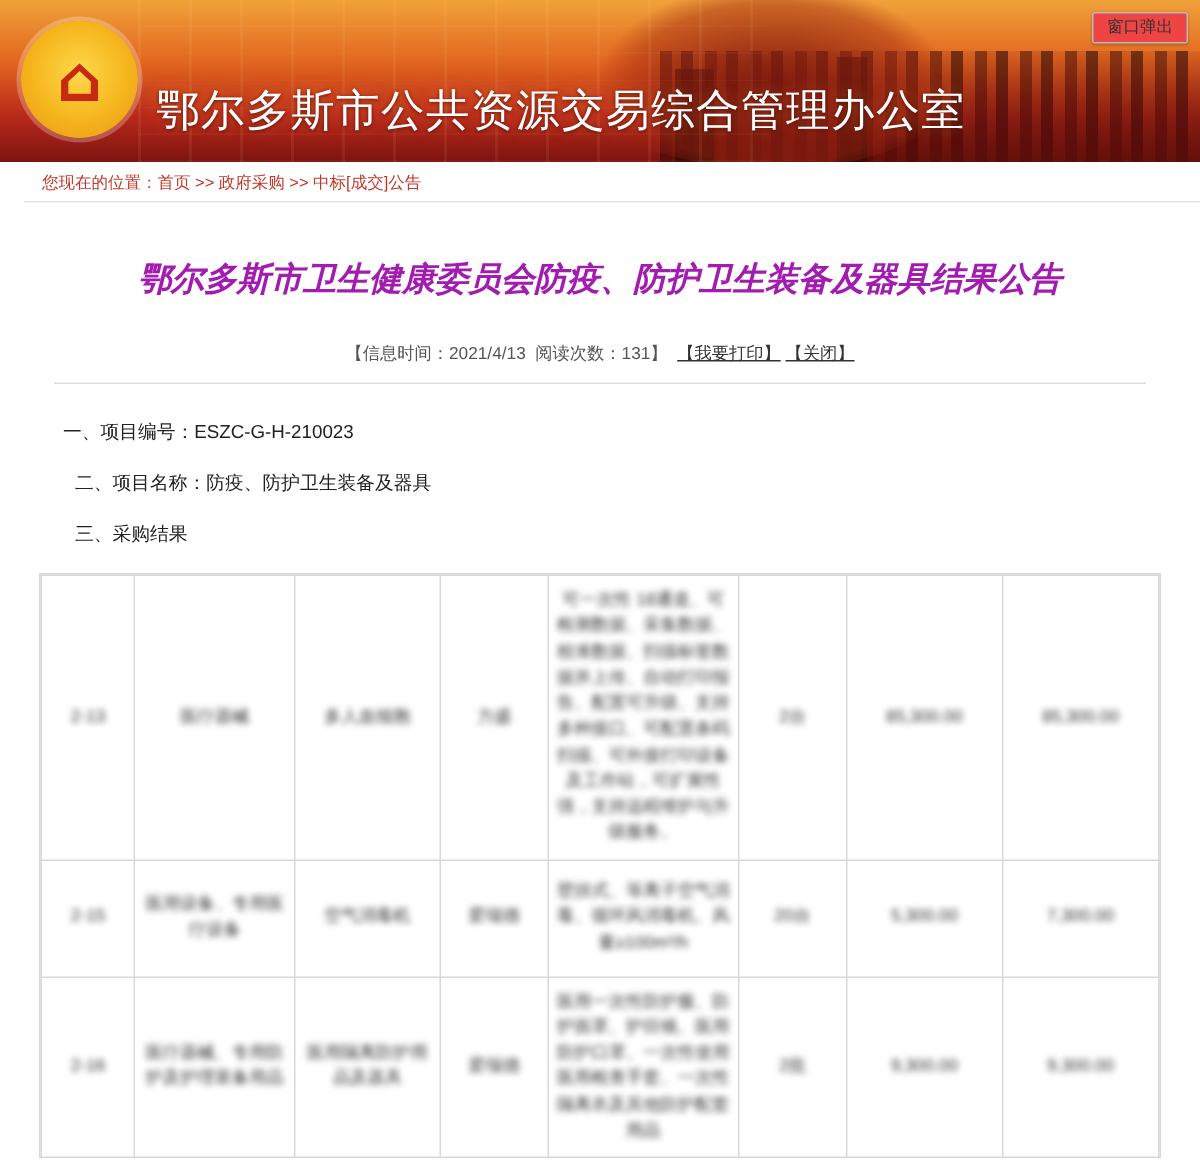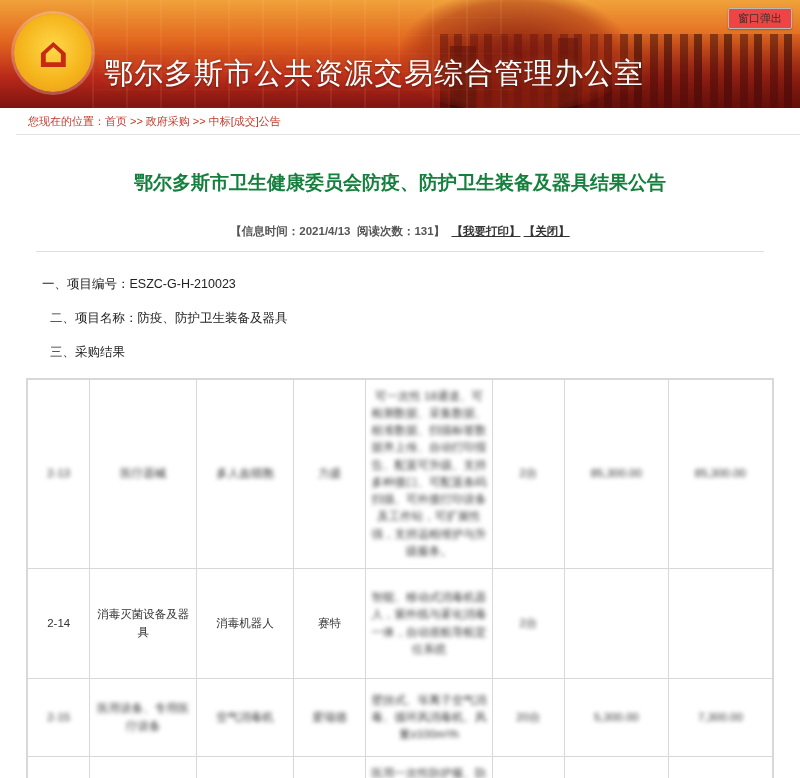--- a/index.html
+++ b/index.html
@@ -137,32 +137,32 @@
   .crumb a { color: #c0392b; text-decoration: none; }
   .crumb .sep { color: #c0392b; margin: 0 3px; }
   .crumb .cur { color: #c0392b; }
 
   
   .content {
     padding: 0 26px;
   }
   .doc-title {
     text-align: center;
-    font-size: 19px;
+    font-size: 22px;
     font-weight: bold;
-    color: #15803d;
+    color: #a21caf;
     margin: 34px 0 0;
     line-height: 1.5;
+    font-style: italic;
   }
   .meta {
     text-align: center;
     font-size: 11.5px;
     color: #555;
     margin-top: 26px;
-    font-weight: bold;
   }
   .meta .lk { color: #333; }
   .divider {
     border: 0;
     border-top: 1px solid #dedede;
     margin: 12px 10px 0;
   }
   .para {
     font-size: 12.5px;
     color: #222;
@@ -279,30 +279,20 @@
         <td>2-13</td>
         <td>医疗器械</td>
         <td>多人血细胞</td>
         <td>力盛</td>
         <td class="spec">可一次性 18通道、可检测数据、采集数据、校准数据、扫描标签数据并上传、自动打印报告、配置可升级、支持多种接口、可配置条码扫描、可外接打印设备及工作站，可扩展性强，支持远程维护与升级服务。</td>
         <td>2台</td>
         <td>85,300.00</td>
         <td>85,300.00</td>
       </tr>
 
-      <tr class="sharp big">
-        <td>2-14</td>
-        <td>消毒灭菌设备及器具</td>
-        <td>消毒机器人</td>
-        <td>赛特</td>
-        <td class="spec cell-blur">智能、移动式消毒机器人，紫外线与雾化消毒一体，自动巡航导航定位系统</td>
-        <td class="cell-blur">2台</td>
-        <td class="cell-blur"></td>
-        <td class="cell-blur"></td>
-      </tr>
 
       <tr class="blurred mid">
         <td>2-15</td>
         <td>医用设备、专用医疗设备</td>
         <td>空气消毒机</td>
         <td>爱瑞德</td>
         <td class="spec">壁挂式、等离子空气消毒、循环风消毒机、风量≥100m³/h</td>
         <td>20台</td>
         <td>5,300.00</td>
         <td>7,300.00</td>

